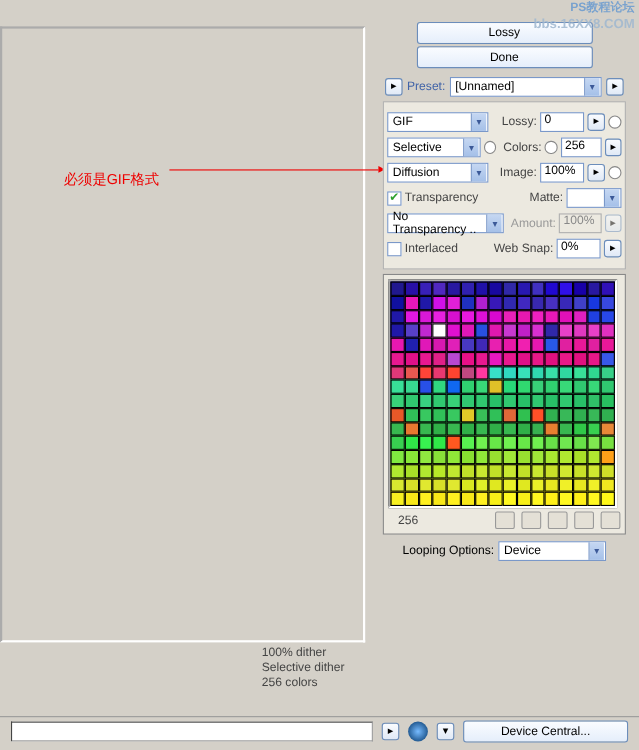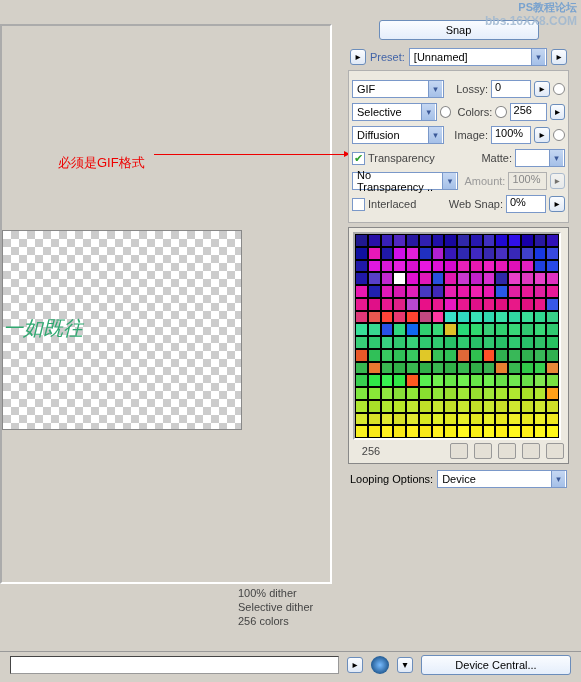--- a/index.html
+++ b/index.html
@@ -43,54 +43,52 @@
 .tab { border: 1px solid #888; border-bottom: none; padding: 2px 8px; background: #ece9e0; font-size: 10px; color: #333; }
 .tab.active { background: #f5f3eb; position: relative; top: 1px; }
 .tab-body { margin: 0 2px; border: 1px solid #888; background: #ece9e0; padding: 4px; }
 
 .color-table { width: 208px; height: 208px; border: 2px inset #fff; background: #000; display: grid; grid-template-columns: repeat(16, 1fr); grid-template-rows: repeat(16, 1fr); }
 .ct-cell { border: 0.5px solid #000; }
 .ct-footer { display: flex; align-items: center; gap: 6px; margin-top: 3px; }
 .ct-footer .cnt { width: 36px; text-align: center; color: #444; }
 .ct-ico { width: 18px; height: 16px; border: 1px solid #999; background: #e4e0d6; border-radius: 2px; }
 
-.loop-row { margin: 6px 4px; display: flex; align-items: center; gap: 4px; }
+.loop-row { margin: 6px 20px; display: flex; align-items: center; gap: 4px; }
 .frame-nav { margin: 2px 4px 0; display: flex; align-items: center; gap: 3px; }
 .frame-nav .nb { width: 26px; height: 18px; border: 1px solid #6b8dbb; background: linear-gradient(#fafcff,#e5eefb); border-radius: 2px; text-align: center; line-height: 16px; font-size: 10px; }
 .frame-nav .fi { width: 54px; height: 18px; border: 1px inset #999; background: #fff; text-align: center; line-height: 16px; }
 
 .bottom-bar { position: absolute; bottom: 5px; left: 0; right: 0; height: 26px; display: flex; align-items: center; border-top: 1px solid #999; padding: 0 10px; gap: 8px; }
 .bottom-bar .bf { flex: 1; height: 18px; border: 1px inset #999; background: #fff; }
 .browser-ico { width: 18px; height: 18px; border-radius: 50%; background: radial-gradient(#7bf,#036); display: inline-block; }
 .dc-btn { width: 150px; height: 20px; border: 1px solid #6b8dbb; background: linear-gradient(#fafcff,#e5eefb); border-radius: 3px; text-align: center; line-height: 18px; margin-left: auto; }
 </style>
 </head>
 <body>
 
 <div class="watermark">
   <div>PS教程论坛</div>
   <div class="wm2">bbs.16XX8.COM</div>
 </div>
 
 <div class="left-area">
   <div class="preview-hint">必须是GIF格式</div>
   <div class="arrow-line"></div>
-  <div class="preview-canvas">
-    <div class="preview-text">一如既往</div>
-  </div>
 </div>
 
 <div class="preview-info">
   <div>100% dither</div>
   <div>Selective dither</div>
   <div>256 colors</div>
 </div>
 
 <div class="right-panel">
-  <div class="btn-big">Snap</div>
+  <div class="btn-big">Lossy</div>
+  <div class="btn-big">Done</div>
 
   <div class="preset-row">
     <span class="btn-sm">▸</span>
     <span class="lbl">Preset:</span>
     <div class="combo" style="flex:1">
         <span class="v">[Unnamed]</span>
         <span class="arr">▾</span>
       </div>
     <span class="btn-sm">▸</span>
   </div>

